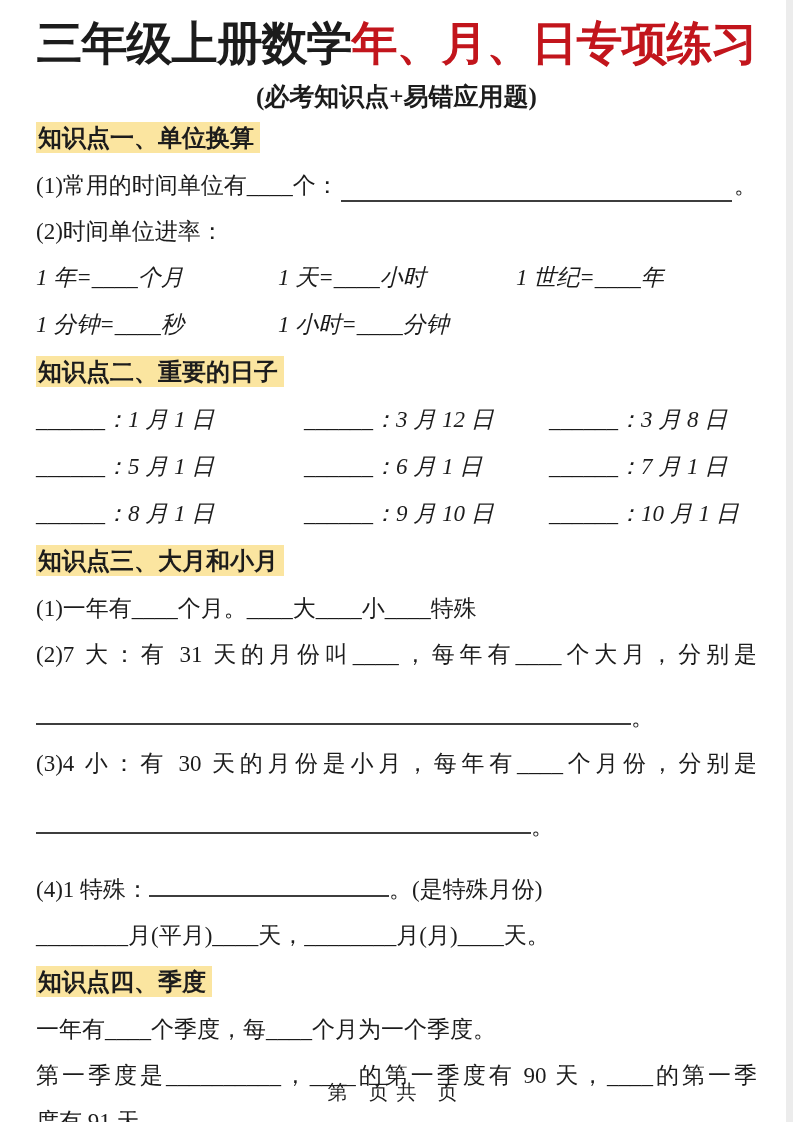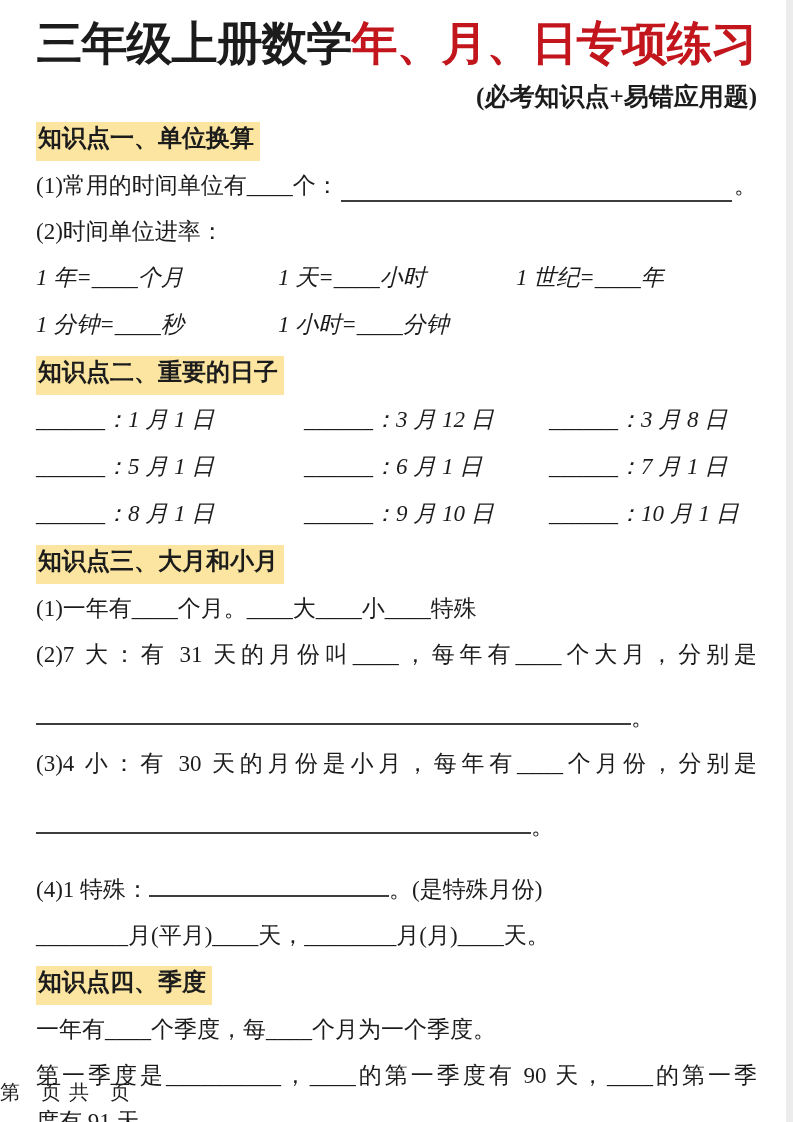--- a/index.html
+++ b/index.html
@@ -23,37 +23,37 @@
     text-align:center;
     font-family:"Liberation Sans","DejaVu Sans",sans-serif;
     font-weight:900;
     font-size:46px;
     line-height:62px;
     letter-spacing:-1px;
     white-space:nowrap;
   }
   .title .t-red{color:#c2151c;}
   .subtitle{
-    text-align:right;
+    text-align:center;
     font-weight:700;
     font-size:25px;
     line-height:30px;
     margin-bottom:8px;
   }
   
   .sec-head{
     margin:10px 0 16px 0;
     font-family:"Liberation Sans","DejaVu Sans",sans-serif;
     font-weight:700;
     font-size:24px;
     line-height:32px;
   }
   .sec-head .hl{
     background:#fbe5a0;
-    padding:2px 6px 10px 2px;
+    padding:2px 6px 2px 2px;
   }
   
   .line{
     font-size:23px;
     line-height:32px;
     margin-bottom:14px;
     white-space:nowrap;
   }
   .spread{
     white-space:normal;
@@ -85,21 +85,21 @@
     margin-bottom:15px;
     white-space:nowrap;
     font-style:italic;
   }
   .units-grid{grid-template-columns:242px 238px 1fr;}
   .dates-grid{grid-template-columns:268px 245px 1fr;}
   
   .footer{
     position:absolute;
     bottom:16px;left:0;right:0;
-    text-align:left;
+    text-align:center;
     font-size:20px;
     letter-spacing:8px;
   }
 </style>
 </head>
 <body>
 
 <div class="page">
   <div class="edge-right"></div>
 

